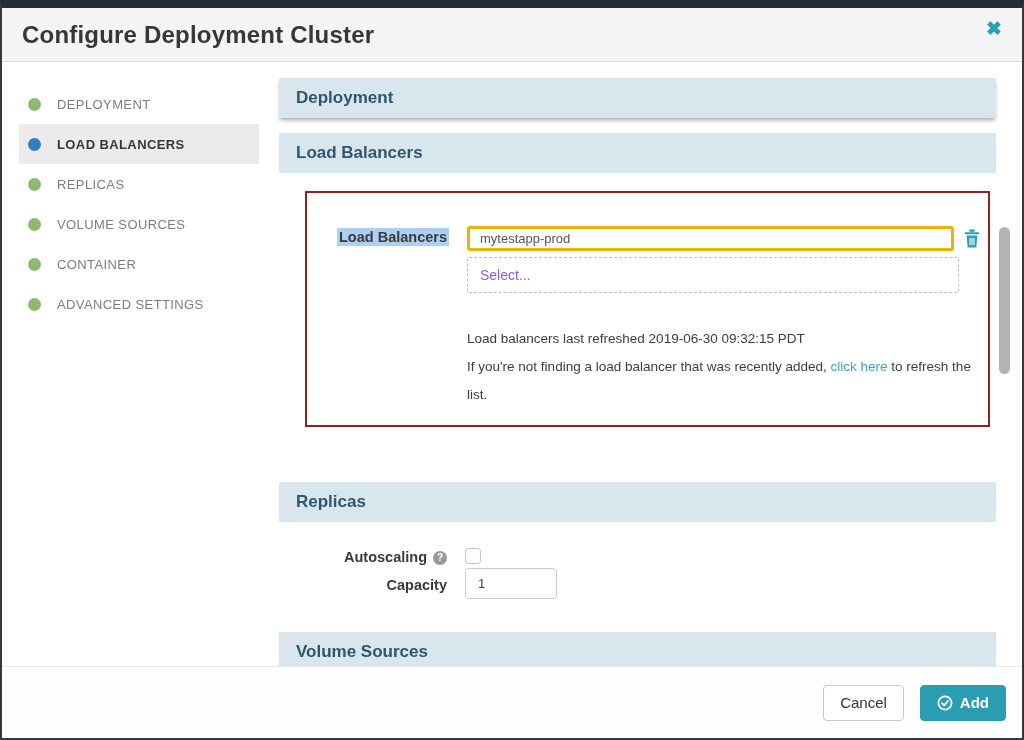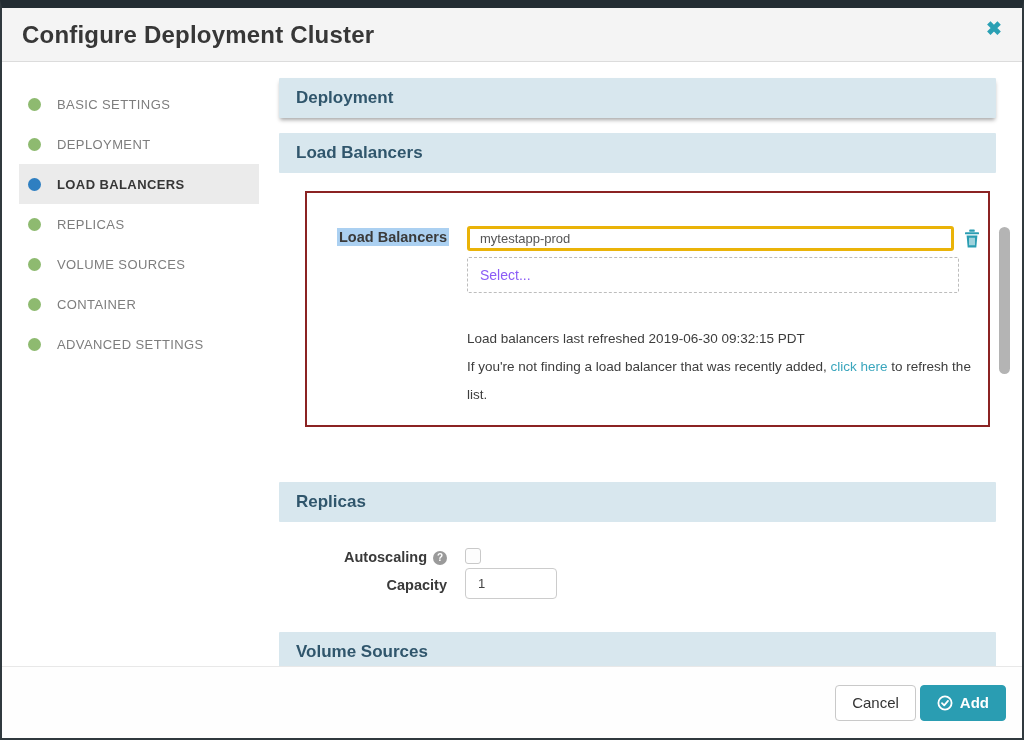--- a/index.html
+++ b/index.html
@@ -59,21 +59,21 @@
   .help-badge { display:inline-flex; width:14px; height:14px; border-radius:50%; background:#9a9a9a;
                 color:#fff; font-size:10px; align-items:center; justify-content:center; margin-left:6px;
                 font-weight:bold; vertical-align:1px; cursor:pointer; }
   input[type="checkbox"] { appearance:none; -webkit-appearance:none; width:16px; height:16px;
                 border:1px solid #c9c9c9; border-radius:3px; background:#fdfdfd; cursor:pointer; margin-top:2px; }
   .capacity-input { width:92px; height:31px; border:1px solid #ccc; border-radius:4px; font-size:13px;
                 color:#444; padding:0 12px; font-family:"Liberation Sans", sans-serif; }
 
   
   .footer { flex:none; height:72px; border-top:1px solid #e8e8e8; background:#fefefe;
-            display:flex; align-items:center; justify-content:flex-end; gap:4px; padding-right:16px; }
+            display:flex; align-items:center; justify-content:flex-end; gap:16px; padding-right:16px; }
   .btn { height:36px; border-radius:4px; font-size:15px; padding:0 16px; cursor:pointer;
          font-family:"Liberation Sans", sans-serif; }
   .btn-cancel { background:#fff; border:1px solid #c9c9c9; color:#333; }
   .btn-add { background:#2a9db2; border:1px solid #2a9db2; color:#fff; font-weight:bold;
              display:inline-flex; align-items:center; gap:7px; }
 
   
   .v-scrollbar { position:absolute; right:12px; top:219px; width:11px; height:147px;
                  background:#b4b4b4; border-radius:6px; cursor:grab; }
 </style>
@@ -83,24 +83,20 @@
 <div class="frame">
 
   <div class="titlebar">
     <h1>Configure Deployment Cluster</h1>
     <span class="close-x">✖</span>
   </div>
 
   <div class="modal-body">
 
     <nav class="sidebar">
-      <div class="nav-item">
-        <span class="dot" style="background: rgb(142, 186, 112);"></span>
-        <span class="nav-label">BASIC SETTINGS</span>
-      </div>
       <div class="nav-item">
         <span class="dot" style="background: rgb(142, 186, 112);"></span>
         <span class="nav-label">DEPLOYMENT</span>
       </div>
       <div class="nav-item active">
         <span class="dot" style="background: rgb(47, 127, 193);"></span>
         <span class="nav-label">LOAD BALANCERS</span>
       </div>
       <div class="nav-item">
         <span class="dot" style="background: rgb(142, 186, 112);"></span>

